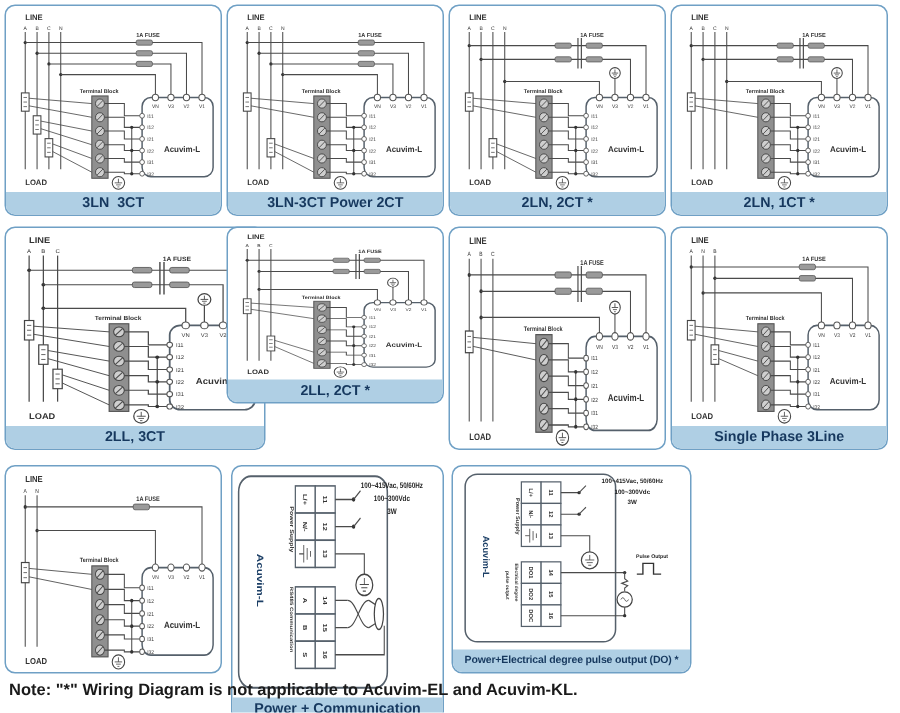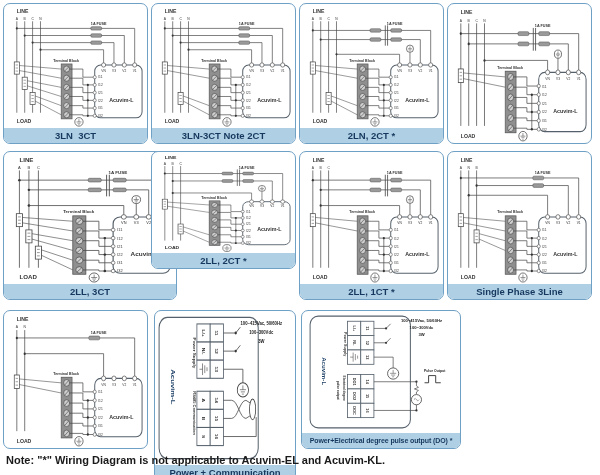--- a/index.html
+++ b/index.html
@@ -224,21 +224,21 @@
           <circle cx="21" cy="31" r="1.1" fill="#333"></circle>
           <polyline points="21,31 122,31 122,57.9" fill="none" stroke="#4a4a4a" stroke-width="0.7"></polyline>
           <rect x="88" y="29.3" width="11" height="3.4" rx="1.2" fill="#9a9a9a" stroke="#555" stroke-width="0.5"></rect>
           <circle cx="29" cy="38" r="1.1" fill="#333"></circle>
           <polyline points="29,38 111.5,38 111.5,57.9" fill="none" stroke="#4a4a4a" stroke-width="0.7"></polyline>
           <rect x="88" y="36.3" width="11" height="3.4" rx="1.2" fill="#9a9a9a" stroke="#555" stroke-width="0.5"></rect>
           <circle cx="37" cy="45" r="1.1" fill="#333"></circle>
           <polyline points="37,45 101,45 101,57.9" fill="none" stroke="#4a4a4a" stroke-width="0.7"></polyline>
         </g>
       </svg>
-    <div class="titlebar">3LN-3CT Note 2CT</div>
+    <div class="titlebar">3LN-3CT Power 2CT</div>
   </div>
   <div class="panel" style="left:299px;top:3px;width:145px;height:141px">
     <svg class="wiring" viewBox="0 0 145 122" preserveAspectRatio="none">
         <g>
           <text x="13" y="9" font-size="5.2" fill="#222" text-anchor="start" font-weight="bold">LINE</text>
           <text x="13" y="15.5" font-size="3.4" fill="#555" text-anchor="middle">A</text>
           <line x1="13" y1="17" x2="13" y2="107" stroke="#4a4a4a" stroke-width="0.7"></line>
           <text x="21" y="15.5" font-size="3.4" fill="#555" text-anchor="middle">B</text>
           <line x1="21" y1="17" x2="21" y2="107" stroke="#4a4a4a" stroke-width="0.7"></line>
           <text x="29" y="15.5" font-size="3.4" fill="#555" text-anchor="middle">C</text>
@@ -430,20 +430,21 @@
             <circle cx="111.5" cy="44" r="3.6" fill="#fff" stroke="#444" stroke-width="0.7"></circle>
             <line x1="111.5" y1="41.66" x2="111.5" y2="44" stroke="#4a4a4a" stroke-width="0.55"></line>
             <line x1="109.34" y1="44" x2="113.66" y2="44" stroke="#4a4a4a" stroke-width="0.55"></line>
             <line x1="110.132" y1="45.152" x2="112.868" y2="45.152" stroke="#4a4a4a" stroke-width="0.5"></line>
             <line x1="110.924" y1="46.304" x2="112.076" y2="46.304" stroke="#4a4a4a" stroke-width="0.5"></line>
           </g>
           <circle cx="37" cy="49.5" r="1.1" fill="#333"></circle>
           <polyline points="37,49.5 101,49.5 101,57.9" fill="none" stroke="#4a4a4a" stroke-width="0.7"></polyline>
         </g>
       </svg>
+    <div class="titlebar">2LN, 1CT *</div>
   </div>
 
   <div class="panel" style="left:3px;top:151px;width:174px;height:149px">
     <svg class="wiring" viewBox="0 0 145 122" preserveAspectRatio="none">
         <g>
           <text x="13" y="9" font-size="5.2" fill="#222" text-anchor="start" font-weight="bold">LINE</text>
           <text x="13" y="15.5" font-size="3.4" fill="#555" text-anchor="middle">A</text>
           <line x1="13" y1="17" x2="13" y2="107" stroke="#4a4a4a" stroke-width="0.7"></line>
           <text x="21" y="15.5" font-size="3.4" fill="#555" text-anchor="middle">B</text>
           <line x1="21" y1="17" x2="21" y2="107" stroke="#4a4a4a" stroke-width="0.7"></line>
@@ -745,21 +746,20 @@
             <circle cx="111.5" cy="44" r="3.6" fill="#fff" stroke="#444" stroke-width="0.7"></circle>
             <line x1="111.5" y1="41.66" x2="111.5" y2="44" stroke="#4a4a4a" stroke-width="0.55"></line>
             <line x1="109.34" y1="44" x2="113.66" y2="44" stroke="#4a4a4a" stroke-width="0.55"></line>
             <line x1="110.132" y1="45.152" x2="112.868" y2="45.152" stroke="#4a4a4a" stroke-width="0.5"></line>
             <line x1="110.924" y1="46.304" x2="112.076" y2="46.304" stroke="#4a4a4a" stroke-width="0.5"></line>
           </g>
           <circle cx="21" cy="49.5" r="1.1" fill="#333"></circle>
           <polyline points="21,49.5 101,49.5 101,57.9" fill="none" stroke="#4a4a4a" stroke-width="0.7"></polyline>
         </g>
       </svg>
-    <div class="titlebar">2LL, 1CT *</div>
   </div>
   <div class="panel" style="left:447px;top:151px;width:145px;height:149px">
     <svg class="wiring" viewBox="0 0 145 122" preserveAspectRatio="none">
         <g>
           <text x="13" y="9" font-size="5.2" fill="#222" text-anchor="start" font-weight="bold">LINE</text>
           <text x="13" y="15.5" font-size="3.4" fill="#555" text-anchor="middle">A</text>
           <line x1="13" y1="17" x2="13" y2="107" stroke="#4a4a4a" stroke-width="0.7"></line>
           <text x="21" y="15.5" font-size="3.4" fill="#555" text-anchor="middle">N</text>
           <line x1="21" y1="17" x2="21" y2="107" stroke="#4a4a4a" stroke-width="0.7"></line>
           <text x="29" y="15.5" font-size="3.4" fill="#555" text-anchor="middle">B</text>

